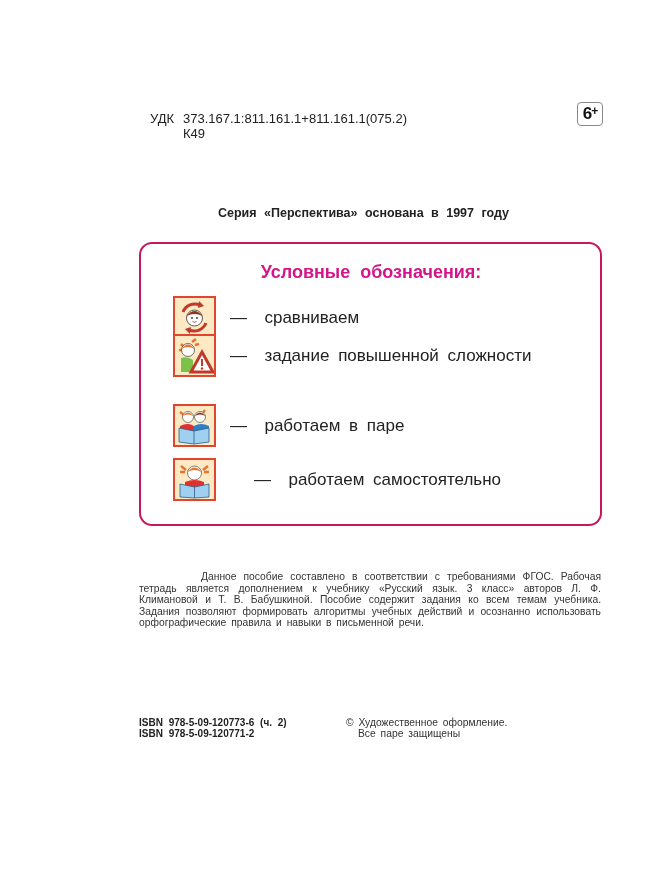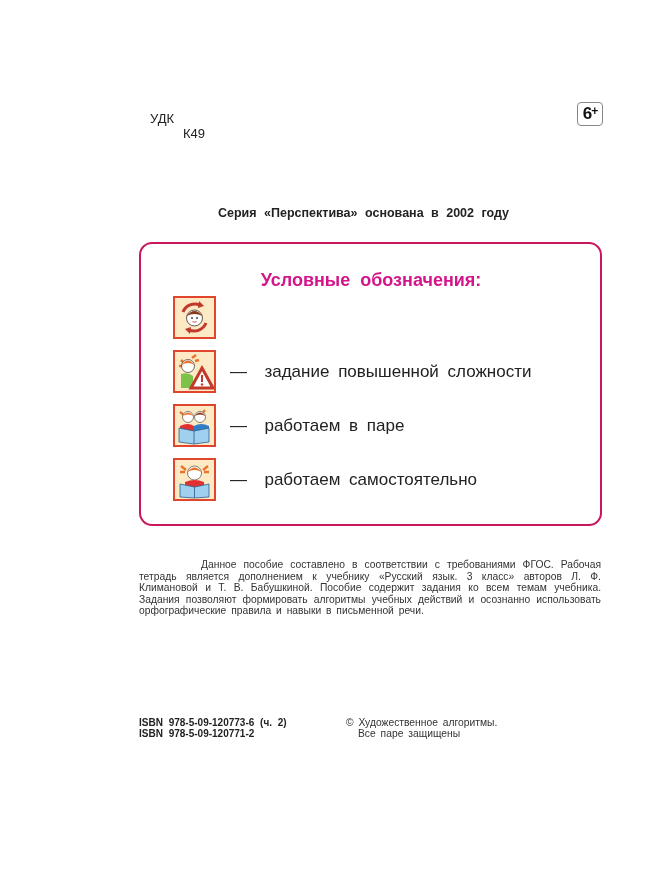--- a/index.html
+++ b/index.html
@@ -7,69 +7,71 @@
          font-family:"Liberation Sans", sans-serif; color:#222; }
   .abs { position:absolute; }
   .codes { left:150px; top:96px; font-size:13px; line-height:14.5px; color:#222;margin-top:16px; }
   .codes .row { display:flex; }
   .codes .lbl { width:33px; }
   .age { left:577px; top:102px; width:24px; height:22px; border:1.5px solid #888; border-radius:4px;
          font-weight:bold; font-size:17px; line-height:22px; text-align:center; color:#111; letter-spacing:-1px;}
   .age sup { font-size:12px; vertical-align:top; line-height:12px; position:relative; top:2px; }
   .frame { left:139px; top:242px; width:459px; height:280px; border:2.5px solid #c8175d; border-radius:13px; }
   .frame-title { left:139px; width:464px; top:262px; text-align:center; color:#d3148a; font-weight:bold;
-                 font-size:18px; word-spacing:5px;margin-top:8px; }
+                 font-size:18px; word-spacing:5px; }
   .legend-item { left:173px; display:flex; align-items:center; }
   .icon-box { width:39px; height:39px; border:2.5px solid #e0452e; background:#fde9c4; position:relative; overflow:hidden; }
   .icon-box svg { position:absolute; left:0; top:0; }
   .legend-text { margin-left:14px; font-size:17px; color:#222; word-spacing:4px; }
-  .para { left:139px; width:462px; top:559px; font-size:10.3px; line-height:11.6px; color:#333;
+  .para { left:139px; width:462px; top:571px; font-size:10.3px; line-height:11.6px; color:#333;
           text-align:justify; word-spacing:2px; }
   .para p { margin:0; text-indent:62px; }
   .isbn { left:139px; top:717px; font-size:10px; line-height:11.3px; font-weight:bold; color:#222; word-spacing:3px; }
   .copy { left:346px; top:717px; font-size:10.3px; line-height:11.3px; color:#333; word-spacing:2px; }
   .copy .ind { padding-left:12px; }
 </style>
 </head>
 <body>
 
 <div class="abs codes">
   <div class="row">
       <span class="lbl">УДК</span>
+      <span>373.167.1:811.161.1+811.161.1(075.2)</span>
     </div>
   <div class="row">
       <span class="lbl"></span>
       <span>К49</span>
     </div>
 </div>
 
 <div class="abs age"><span>6</span><sup>+</sup></div>
 
-<div class="abs" style="left:218px; top:206px; font-weight:bold; font-size:12.5px; word-spacing:4px; color:#222;">Серия «Перспектива» основана в 2002 году</div>
+<div class="abs" style="left:218px; top:206px; font-weight:bold; font-size:12.5px; word-spacing:4px; color:#222;">Серия «Перспектива» основана в 1997 году</div>
 
 <div class="abs frame"></div>
 <div class="abs frame-title">Условные обозначения:</div>
 
 <div class="abs legend-item" style="top:296px;">
   <div class="icon-box">
     <svg width="39" height="39" viewBox="0 0 39 39">
       <path d="M8 14 A13 13 0 0 1 25 7" stroke="#c0392b" stroke-width="3" fill="none"></path>
       <polygon points="24,3 29,8 23,10" fill="#c0392b"></polygon>
       <path d="M31 25 A13 13 0 0 1 14 32" stroke="#c0392b" stroke-width="3" fill="none"></path>
       <polygon points="15,36 10,31 16,29" fill="#c0392b"></polygon>
       <circle cx="19.5" cy="20" r="8" fill="#fff" stroke="#333" stroke-width="0.8"></circle>
       <path d="M11.5 18 Q19.5 8 27.5 18 Q19.5 14 11.5 18 Z" fill="#8b3a1a"></path>
       <circle cx="17" cy="20" r="0.9" fill="#333"></circle>
         <circle cx="22" cy="20" r="0.9" fill="#333"></circle>
       <path d="M17.5 23.5 Q19.5 25 21.5 23.5" stroke="#c0392b" stroke-width="0.9" fill="none"></path>
     </svg>
   </div>
+  <span class="legend-text"><span>—</span>&nbsp; <span>сравниваем</span></span>
 </div>
 
-<div class="abs legend-item" style="top:350px;">
+<div class="abs legend-item" style="top:334px;">
   <div class="icon-box">
     <svg width="39" height="39" viewBox="0 0 39 39">
       <path d="M6 8 L10 12 M4 14 L9 14" stroke="#e8742c" stroke-width="2.5"></path>
       <path d="M17 6 L21 3 M20 9 L24 8" stroke="#e8742c" stroke-width="2.5"></path>
       <circle cx="13" cy="14" r="6.5" fill="#fff" stroke="#333" stroke-width="0.7"></circle>
       <path d="M6.5 13 Q13 4 19.5 13 Q13 9 6.5 13Z" fill="#e8742c"></path>
       <path d="M6 22 Q13 20 18 24 L18 36 L6 36 Z" fill="#7cc24a"></path>
       <polygon points="27,16 38,36 16,36" fill="#fff" stroke="#c0392b" stroke-width="3"></polygon>
       <rect x="26" y="23" width="2" height="7" fill="#c0392b"></rect>
       <circle cx="27" cy="32.5" r="1.2" fill="#c0392b"></circle>
@@ -88,21 +90,21 @@
       <path d="M19.5 10 Q25 3 30.5 10 Q25 7 19.5 10Z" fill="#8b3a1a"></path>
       <path d="M5 20 Q13 16 19 20 L19 36 L5 36Z" fill="#e03030"></path>
       <path d="M19 20 Q26 16 34 20 L34 36 L19 36Z" fill="#2f7fc8"></path>
       <path d="M4 22 L19 25 L34 22 L34 36 L19 38 L4 36Z" fill="#9fd0f0" stroke="#2c5d8a" stroke-width="0.8"></path>
       <line x1="19" y1="25" x2="19" y2="38" stroke="#2c5d8a" stroke-width="0.8"></line>
     </svg>
   </div>
   <span class="legend-text"><span>—</span>&nbsp; <span>работаем в паре</span></span>
 </div>
 
-<div class="abs legend-item" style="top:458px;">
+<div class="abs legend-item" style="top:458px;gap:24px;">
   <div class="icon-box">
     <svg width="39" height="39" viewBox="0 0 39 39">
       <path d="M6 6 L11 10 M5 12 L10 12 M33 6 L28 10 M34 12 L29 12" stroke="#e8742c" stroke-width="2.4"></path>
       <circle cx="19.5" cy="13" r="7" fill="#fff" stroke="#333" stroke-width="0.6"></circle>
       <path d="M12.5 12 Q19.5 3 26.5 12 Q19.5 8 12.5 12Z" fill="#e8742c"></path>
       <path d="M10 22 Q19.5 18 29 22 L29 36 L10 36Z" fill="#e03030"></path>
       <path d="M5 24 L19.5 27 L34 24 L34 37 L19.5 38 L5 37Z" fill="#9fd0f0" stroke="#2c5d8a" stroke-width="0.8"></path>
       <line x1="19.5" y1="27" x2="19.5" y2="38" stroke="#2c5d8a" stroke-width="0.8"></line>
     </svg>
   </div>
@@ -112,15 +114,15 @@
 <div class="abs para">
   <p>Данное пособие составлено в соответствии с требованиями ФГОС. Рабочая тетрадь является дополнением к учебнику «Русский язык. 3 класс» авторов Л. Ф. Климановой и Т. В. Бабушкиной. Пособие содержит задания ко всем темам учебника. Задания позволяют формировать алгоритмы учебных действий и осознанно использовать орфографические правила и навыки в письменной речи.</p>
 </div>
 
 <div class="abs isbn">
   <div>ISBN 978-5-09-120773-6 (ч. 2)</div>
   <div>ISBN 978-5-09-120771-2</div>
 </div>
 
 <div class="abs copy">
-  <div>© Художественное алгоритмы.</div>
+  <div>© Художественное оформление.</div>
   <div class="ind">Все паре защищены</div>
 </div>
 
 </body></html>

